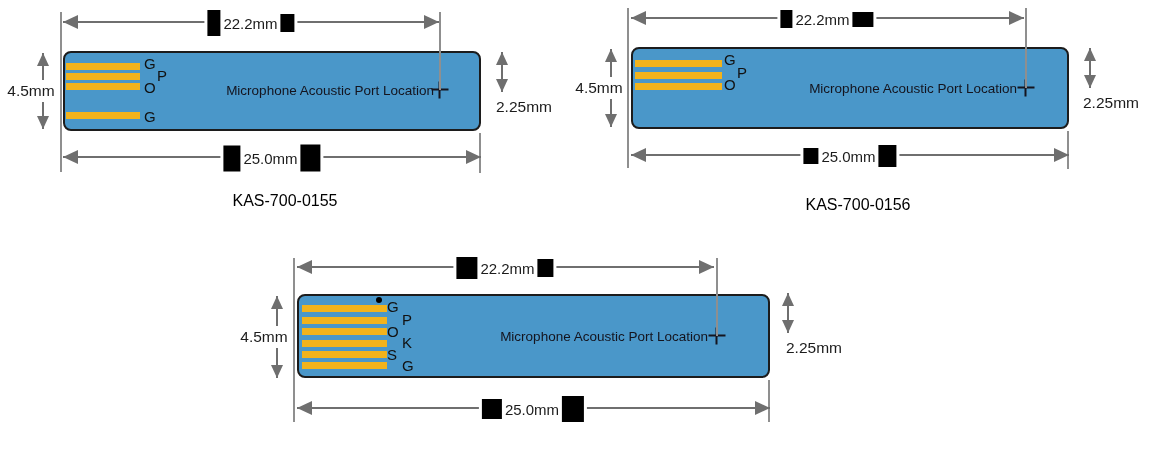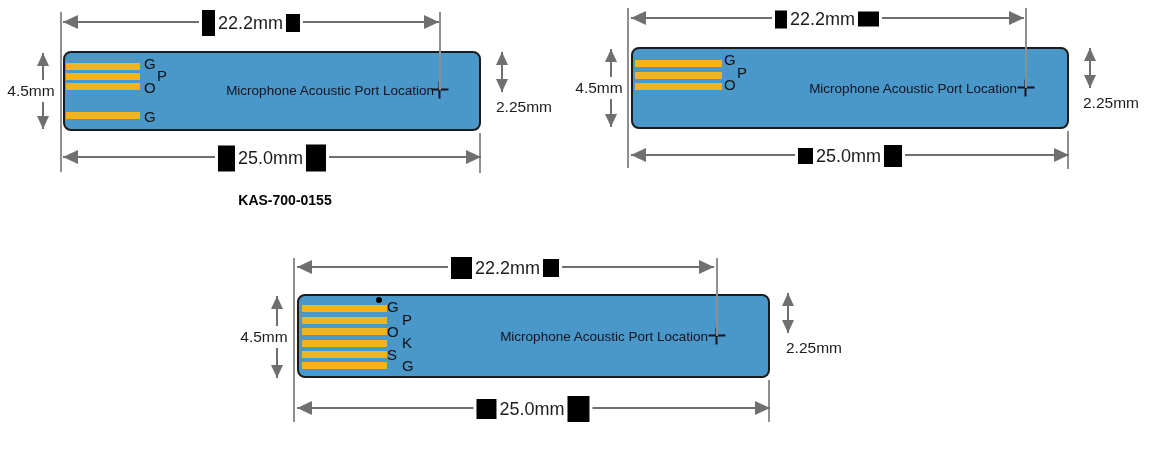--- a/index.html
+++ b/index.html
@@ -17,21 +17,21 @@
   .ah{position:absolute;width:0;height:0;border-top:7px solid transparent;border-bottom:7px solid transparent;}
   .ah.l{border-right:15px solid #6f6f6f;}
   .ah.r{border-left:15px solid #6f6f6f;}
   .av{position:absolute;width:0;height:0;border-left:6px solid transparent;border-right:6px solid transparent;}
   .av.u{border-bottom:13px solid #6f6f6f;}
   .av.d{border-top:13px solid #6f6f6f;}
   
   .dimlabel{
     position:absolute;display:flex;align-items:center;gap:1px;
     background:#ffffff;padding:1px 3px;transform:translate(-50%,-50%);
-    font-size:18px;color:#1c1c1c;white-space:nowrap;z-index:6;
+    font-size:15px;color:#1c1c1c;white-space:nowrap;z-index:6;
   }
   .dimtext{padding:0 2px;}
   .redact{display:inline-block;background:#000000;flex:none;}
   .vlabel{
     position:absolute;transform:translate(-50%,-50%);background:#ffffff;
     padding:2px 4px;font-size:15.5px;color:#1c1c1c;white-space:nowrap;z-index:6;
   }
   .freelabel{
     position:absolute;transform:translateX(-50%);
     font-size:15.5px;color:#1c1c1c;white-space:nowrap;
@@ -45,22 +45,22 @@
   .pin{position:absolute;font-size:15px;line-height:1;color:#111111;}
   .porttext{
     position:absolute;transform:translateY(-50%);font-size:13.5px;
     color:#14141e;white-space:nowrap;
   }
   .cross{position:absolute;width:17px;height:17px;transform:translate(-50%,-50%);z-index:5;}
   .cross::before{content:"";position:absolute;left:0;right:0;top:7px;height:2.4px;background:#14141e;}
   .cross::after{content:"";position:absolute;top:0;bottom:0;left:7px;width:2.4px;background:#14141e;}
   .dot{position:absolute;width:6px;height:6px;border-radius:50%;background:#000000;}
   .title{
-    position:absolute;transform:translateX(-50%);font-size:14px;
-    font-weight:bold;color:#000000;white-space:nowrap;
+    position:absolute;transform:translateX(-50%);font-size:16px;
+    font-weight:normal;color:#000000;white-space:nowrap;
   }
   .zport{z-index:4;}
 </style>
 </head>
 <body>
 
 <div class="canvas">
 
   <div class="diagram">
     <div class="ext" style="left:60px;top:12px;height:160px"></div>
@@ -148,20 +148,21 @@
     <div class="vline" style="left:610px;top:49px;height:78px"></div>
     <div class="av u" style="left:605px;top:49px"></div>
     <div class="av d" style="left:605px;top:114px"></div>
     <div class="vlabel" style="left:599px;top:88px">4.5mm</div>
 
     <div class="vline" style="left:1089px;top:48px;height:40px"></div>
     <div class="av u" style="left:1084px;top:48px"></div>
     <div class="av d" style="left:1084px;top:75px"></div>
     <div class="freelabel" style="left:1111px;top:94px">2.25mm</div>
 
+    <div class="title" style="left:858px;top:196px">KAS-700-0156</div>
   </div>
 
   <div class="diagram">
     <div class="ext" style="left:293px;top:258px;height:164px"></div>
     <div class="ext zport" style="left:716px;top:258px;height:78px"></div>
     <div class="ext" style="left:768px;top:380px;height:42px"></div>
 
     <div class="hline" style="left:297px;top:266px;width:417px"></div>
     <div class="ah l" style="left:297px;top:260px"></div>
     <div class="ah r" style="left:699px;top:260px"></div>

